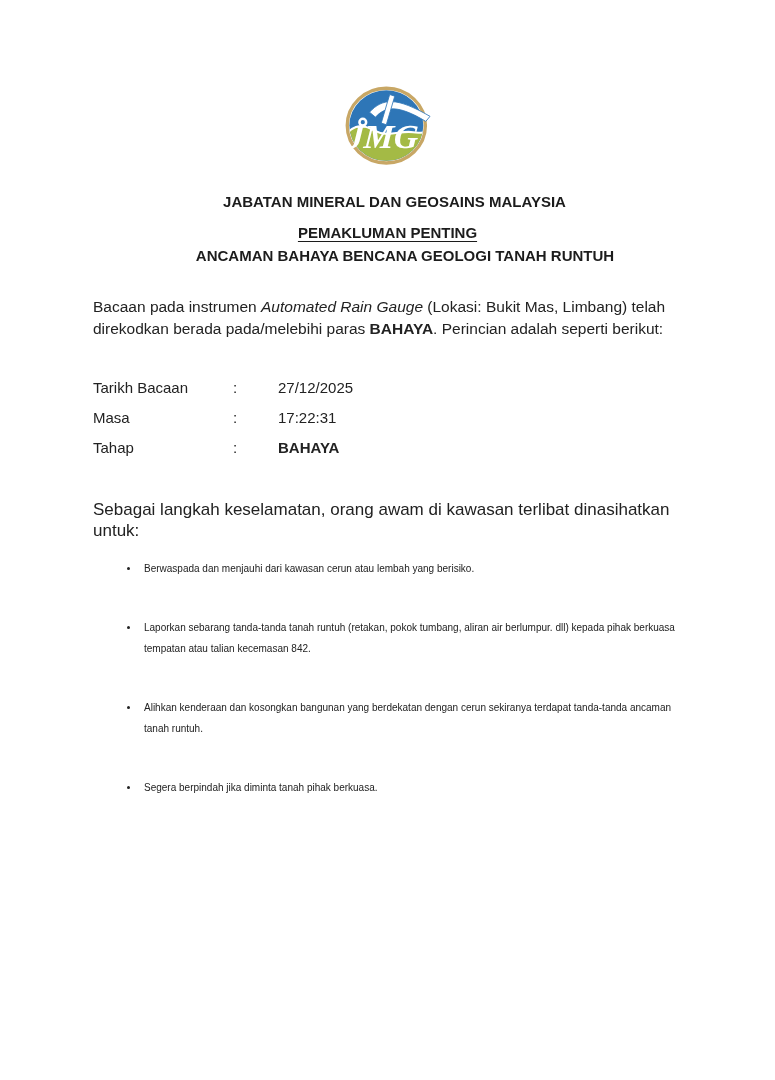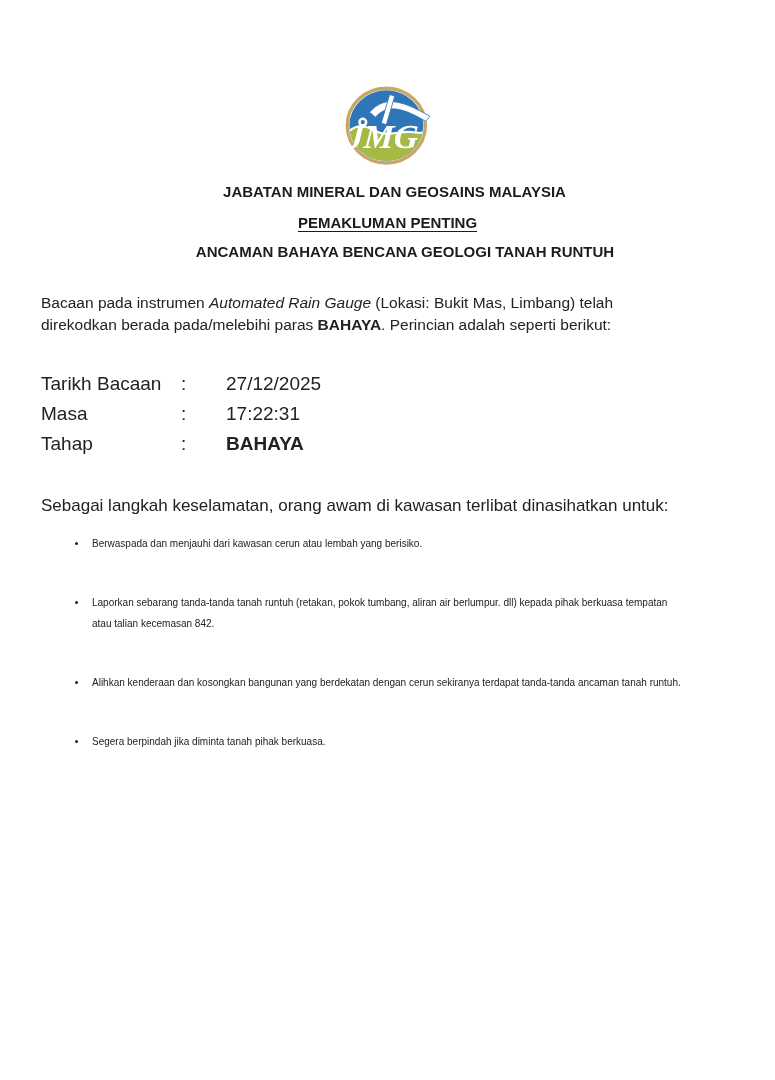--- a/index.html
+++ b/index.html
@@ -19,38 +19,38 @@
   }
   .logo-wrap svg { overflow: visible; }
   .heading {
     text-align: center;
     font-size: 15px;
     font-weight: bold;
     line-height: 19px;
     margin: 0;
     color: #1c1c1c;
   }
-  .h-agency  { margin-top: 16px; padding-left: 14px; }
+  .h-agency  { margin-top: 26px; padding-left: 14px; }
   .h-notice  { margin-top: 12px; text-decoration: underline; text-underline-offset: 3px; }
-  .h-subject { margin-top: 10px; padding-left: 35px; }
-  .content { padding: 0 92px 0 41px; }
+  .h-subject { margin-top: 4px; padding-left: 35px; }
+  .content { padding: 0 92px 0 93px; }
   .intro {
     margin-top: 31px;
     font-size: 15.5px;
     line-height: 21.5px;
     color: #222;
   }
   .intro .italic { font-style: italic; }
   .bold { font-weight: bold; }
   .details {
     margin-top: 38px;
     display: grid;
     grid-template-columns: 140px 45px 1fr;
     row-gap: 9px;
-    font-size: 19px;
+    font-size: 15px;
     line-height: 21px;
     color: #222;
   }
   .advisory-lead {
     margin-top: 41px;
     font-size: 17px;
     line-height: 21px;
     color: #222;
   }
   ul.advisory-list {

